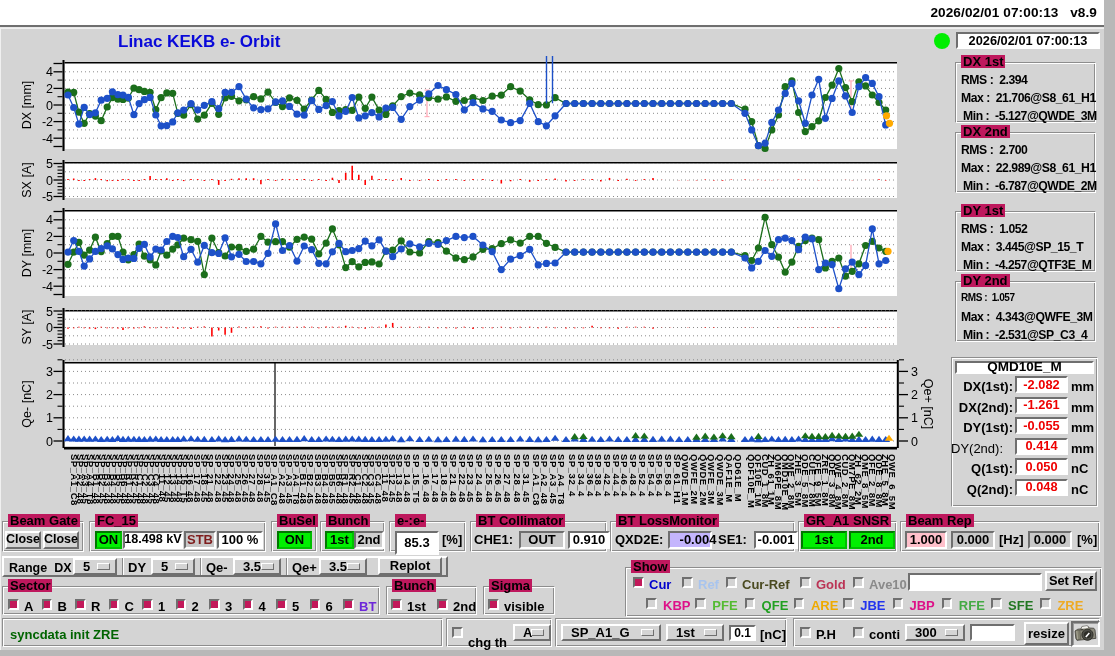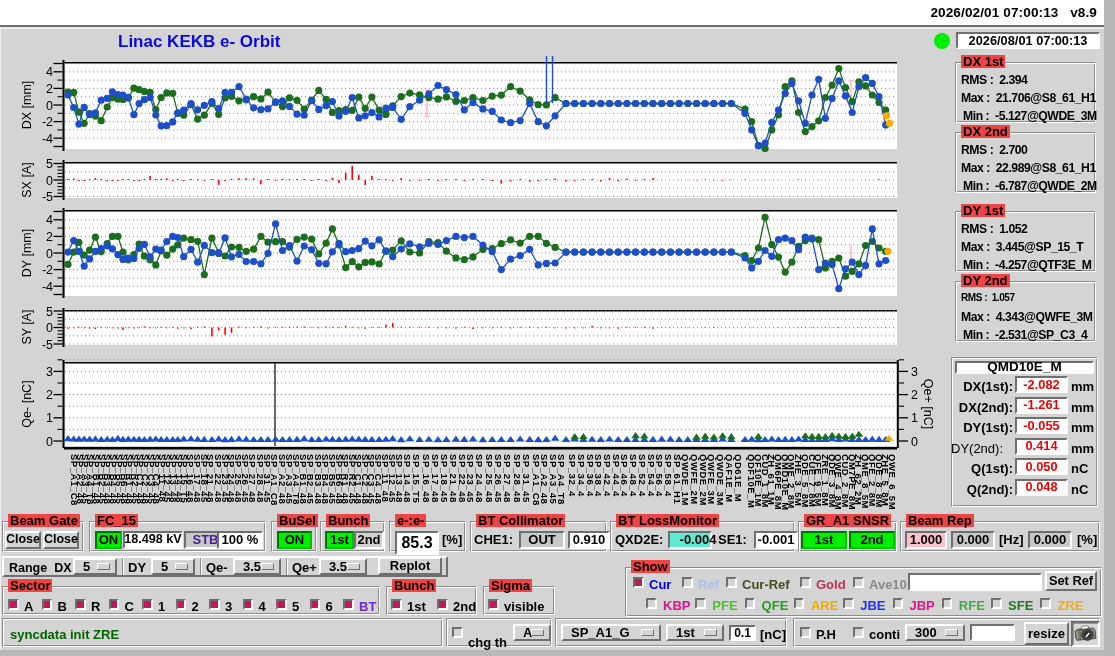--- a/index.html
+++ b/index.html
@@ -1,19 +1,19 @@
 <!DOCTYPE html>
 <html><head><meta charset="utf-8"><style>
 * { margin:0; padding:0; box-sizing:border-box; }
 body { width:1115px; height:656px; background:#b8b8b8; font-family:"Liberation Sans", sans-serif; overflow:hidden; position:relative; }
 #topbar { position:absolute; left:0; top:0; width:1104px; height:25px; background:#ffffff; }
 #sep { position:absolute; left:0; top:25px; width:1104px; height:3px; background:#6f6f6f; border-bottom:1px solid #e8e8e8; }
 #panel { position:absolute; left:0; top:28px; width:1104px; height:622px; background:#d4d4d4; border-top:1px solid #f0f0f0; border-left:1px solid #f0f0f0; }
 .grp { position:absolute; border:1px solid; border-color:#8d8d8d #ffffff #ffffff #8d8d8d; box-shadow: inset 1px 1px 0 #ffffff, inset -1px -1px 0 #8d8d8d; }
-.glab { position:absolute; top:-8px; background:#ef4444; padding:0 2px; font-weight:bold; font-size:13px; line-height:1; white-space:nowrap;text-align:center; }
+.glab { position:absolute; top:-8px; background:#be185d; padding:0 2px; font-weight:bold; font-size:13px; line-height:1; white-space:nowrap;text-align:center; }
 .raised { border-style:solid; border-width:2px; border-color:#ffffff #6f6f6f #6f6f6f #ffffff; background:#d4d4d4; }
 .raisedframe { position:absolute; border-style:solid; border-width:2px; border-color:#ffffff #6f6f6f #6f6f6f #ffffff; }
 .sunken { border-style:solid; border-width:2px; border-color:#6f6f6f #ffffff #ffffff #6f6f6f; }
 .greenbox { border-style:solid; border-width:2px; border-color:#007700 #00c000 #00c000 #007700; }
 .bx { position:absolute; font-weight:bold; text-align:center; line-height:1.05; white-space:nowrap; display:flex; align-items:center; justify-content:center; }
 .opt { justify-content:flex-start; padding-left:8px; }
 .opt .dash { position:absolute; right:5px; top:50%; margin-top:-3.5px; width:13px; height:7px; background:#d4d4d4; border-style:solid; border-width:1.5px; border-color:#ffffff #6f6f6f #6f6f6f #ffffff; }
 .cb { position:absolute; border-style:solid; border-width:2px; border-color:#6f6f6f #ffffff #ffffff #6f6f6f; }
 .cambtn { position:absolute; border-style:solid; border-width:2px; border-color:#6f6f6f #ffffff #ffffff #6f6f6f; background:#d8d8d8; box-shadow: inset 1px 1px 0 #9a9a9a; }
 </style></head>
@@ -1094,21 +1094,21 @@
     <text x="848.7" y="454.0" font-family="&quot;Liberation Sans&quot;, sans-serif" font-size="9.5" text-anchor="start" font-weight="bold" fill="black" transform="rotate(90 848.7000000000007 454)" letter-spacing="0.55">QM7PE_8M</text>
     <text x="855.4" y="454.0" font-family="&quot;Liberation Sans&quot;, sans-serif" font-size="9.5" text-anchor="start" font-weight="bold" fill="black" transform="rotate(90 855.4000000000008 454)" letter-spacing="0.55">ZH_62_2M</text>
     <text x="862.1" y="454.0" font-family="&quot;Liberation Sans&quot;, sans-serif" font-size="9.5" text-anchor="start" font-weight="bold" fill="black" transform="rotate(90 862.1000000000008 454)" letter-spacing="0.55">QME_8_5M</text>
     <text x="868.8" y="454.0" font-family="&quot;Liberation Sans&quot;, sans-serif" font-size="9.5" text-anchor="start" font-weight="bold" fill="black" transform="rotate(90 868.8000000000009 454)" letter-spacing="0.55">QFE_2_8M</text>
     <text x="875.5" y="454.0" font-family="&quot;Liberation Sans&quot;, sans-serif" font-size="9.5" text-anchor="start" font-weight="bold" fill="black" transform="rotate(90 875.5000000000009 454)" letter-spacing="0.55">QDE_8_8M</text>
     <text x="882.2" y="454.0" font-family="&quot;Liberation Sans&quot;, sans-serif" font-size="9.5" text-anchor="start" font-weight="bold" fill="black" transform="rotate(90 882.200000000001 454)" letter-spacing="0.55">ZHE_5_8M</text>
     <text x="888.9" y="454.0" font-family="&quot;Liberation Sans&quot;, sans-serif" font-size="9.5" text-anchor="start" font-weight="bold" fill="black" transform="rotate(90 888.900000000001 454)" letter-spacing="0.55">QWE_6_5M</text>
   </svg>
 <div style="position:absolute;left:700px;top:5px;width:397px;font-size:13.6px;font-weight:bold;text-align:right;line-height:1.2;letter-spacing:0.1px;">2026/02/01 07:00:13&nbsp;&nbsp; v8.9</div>
 <div style="position:absolute;left:934px;top:33px;width:16px;height:16px;background:#00ee00;border-radius:50%;"></div>
-<div class="sunken bx" style="position:absolute;left:956px;top:32px;width:144px;height:17px;background:#ffffff;color:black;font-size:12.8px;">2026/08/01 07:00:13</div>
+<div class="sunken bx" style="position:absolute;left:956px;top:32px;width:144px;height:17px;background:#ffffff;color:black;font-size:12.8px;">2026/02/01 07:00:13</div>
 <div style="position:absolute;left:118px;top:33px;font-size:17px;font-weight:bold;color:#0909d9;white-space:nowrap;line-height:1;">Linac KEKB e- Orbit</div>
 <div class="grp" style="position:absolute;left:955px;top:62px;width:141px;height:61px;">
     <span class="glab" style="left:5px">DX 1st</span>
   </div>
 <div style="position:absolute;left:961px;top:74px;font-size:12.2px;font-weight:bold;letter-spacing:-0.45px;white-space:nowrap;line-height:1;">RMS :&nbsp; 2.394</div>
 <div style="position:absolute;left:961px;top:92px;font-size:12.2px;font-weight:bold;letter-spacing:-0.45px;white-space:nowrap;line-height:1;">Max :&nbsp; 21.706@S8_61_H1</div>
 <div style="position:absolute;left:963px;top:110px;font-size:12.2px;font-weight:bold;letter-spacing:-0.45px;white-space:nowrap;line-height:1;">Min :&nbsp; -5.127@QWDE_3M</div>
 <div class="grp" style="position:absolute;left:955px;top:132px;width:141px;height:61px;">
     <span class="glab" style="left:5px">DX 2nd</span>
   </div>
@@ -1150,47 +1150,47 @@
 <div class="grp" style="position:absolute;left:2px;top:521px;width:82px;height:31px;">
     <span class="glab" style="left:5px">Beam&nbsp;Gate</span>
   </div>
 <div class="raised bx" style="position:absolute;left:5px;top:531px;width:36px;height:18px;font-size:12.5px;">Close</div>
 <div class="raised bx" style="position:absolute;left:43px;top:531px;width:36px;height:18px;font-size:12.5px;">Close</div>
 <div class="grp" style="position:absolute;left:89px;top:521px;width:177px;height:31px;">
     <span class="glab" style="left:5px">FC_15</span>
   </div>
 <div class="greenbox bx" style="position:absolute;left:95px;top:531px;width:27px;height:18px;background:#00ef00;color:black;font-size:13px;">ON</div>
 <div class="sunken bx" style="position:absolute;left:123px;top:531px;width:60px;height:18px;background:#ffffff;color:black;font-size:12.6px;">18.498 kV</div>
-<div class="sunken bx" style="position:absolute;left:184px;top:531px;width:43px;height:18px;background:#c8c8c8;color:#4c1d95;font-size:13px;">STB</div>
+<div class="sunken bx" style="position:absolute;left:184px;top:531px;width:32px;height:18px;background:#c8c8c8;color:#7f1d1d;font-size:13px;">STB</div>
 <div class="sunken bx" style="position:absolute;left:217px;top:531px;width:46px;height:18px;background:#ffffff;color:black;font-size:13px;">100 %</div>
 <div class="grp" style="position:absolute;left:271px;top:521px;width:46px;height:31px;">
     <span class="glab" style="left:5px">BuSel</span>
   </div>
 <div class="greenbox bx" style="position:absolute;left:277px;top:531px;width:35px;height:18px;background:#00ef00;color:black;font-size:13px;">ON</div>
 <div class="grp" style="position:absolute;left:320px;top:521px;width:65px;height:31px;">
     <span class="glab" style="left:5px">Bunch</span>
   </div>
 <div class="greenbox bx" style="position:absolute;left:325px;top:531px;width:29px;height:18px;background:#00ef00;color:black;font-size:13px;">1st</div>
 <div class="sunken bx" style="position:absolute;left:354px;top:531px;width:30px;height:18px;background:#cfcfcf;color:black;font-size:13px;">2nd</div>
 <div class="grp" style="position:absolute;left:389px;top:521px;width:77px;height:31px;">
     <span class="glab" style="left:5px">e-:e-</span>
   </div>
-<div class="sunken bx" style="position:absolute;left:395px;top:531px;width:44px;height:24px;background:#ffffff;color:black;font-size:16px;">85.3</div>
+<div class="sunken bx" style="position:absolute;left:395px;top:531px;width:44px;height:24px;background:#ffffff;color:black;font-size:13px;">85.3</div>
 <div style="position:absolute;left:442px;top:533px;font-size:13px;font-weight:bold;color:black;white-space:nowrap;line-height:1;">[%]</div>
 <div class="grp" style="position:absolute;left:470px;top:521px;width:137px;height:31px;">
     <span class="glab" style="left:5px">BT&nbsp;Collimator</span>
   </div>
 <div style="position:absolute;left:474px;top:533px;font-size:13px;font-weight:bold;color:black;white-space:nowrap;line-height:1;">CHE1:</div>
 <div class="sunken bx" style="position:absolute;left:519px;top:531px;width:46px;height:18px;background:#c8c8c8;color:black;font-size:13px;">OUT</div>
 <div class="sunken bx" style="position:absolute;left:568px;top:531px;width:42px;height:18px;background:#ffffff;color:black;font-size:13px;">0.910</div>
 <div class="grp" style="position:absolute;left:610px;top:521px;width:185px;height:31px;">
     <span class="glab" style="left:5px">BT&nbsp;LossMonitor</span>
   </div>
 <div style="position:absolute;left:615px;top:533px;font-size:13px;font-weight:bold;color:black;white-space:nowrap;line-height:1;">QXD2E:</div>
-<div class="sunken bx" style="position:absolute;left:668px;top:531px;width:44px;height:18px;background:#5eead4;color:black;font-size:13px;padding-left:16px;">-0.004</div>
+<div class="sunken bx" style="position:absolute;left:668px;top:531px;width:44px;height:18px;background:#c4b5fd;color:black;font-size:13px;padding-left:16px;">-0.004</div>
 <div style="position:absolute;left:718px;top:533px;font-size:13px;font-weight:bold;color:black;white-space:nowrap;line-height:1;">SE1:</div>
 <div class="sunken bx" style="position:absolute;left:754px;top:531px;width:44px;height:18px;background:#ffffff;color:black;font-size:13px;">-0.001</div>
 <div class="grp" style="position:absolute;left:798px;top:521px;width:99px;height:31px;">
     <span class="glab" style="left:5px">GR_A1&nbsp;SNSR</span>
   </div>
 <div class="greenbox bx" style="position:absolute;left:801px;top:531px;width:46px;height:18px;background:#00ef00;color:black;font-size:13px;">1st</div>
 <div class="greenbox bx" style="position:absolute;left:849px;top:531px;width:46px;height:18px;background:#00ef00;color:black;font-size:13px;">2nd</div>
 <div class="grp" style="position:absolute;left:900px;top:521px;width:200px;height:31px;">
     <span class="glab" style="left:5px">Beam&nbsp;Rep</span>
   </div>

